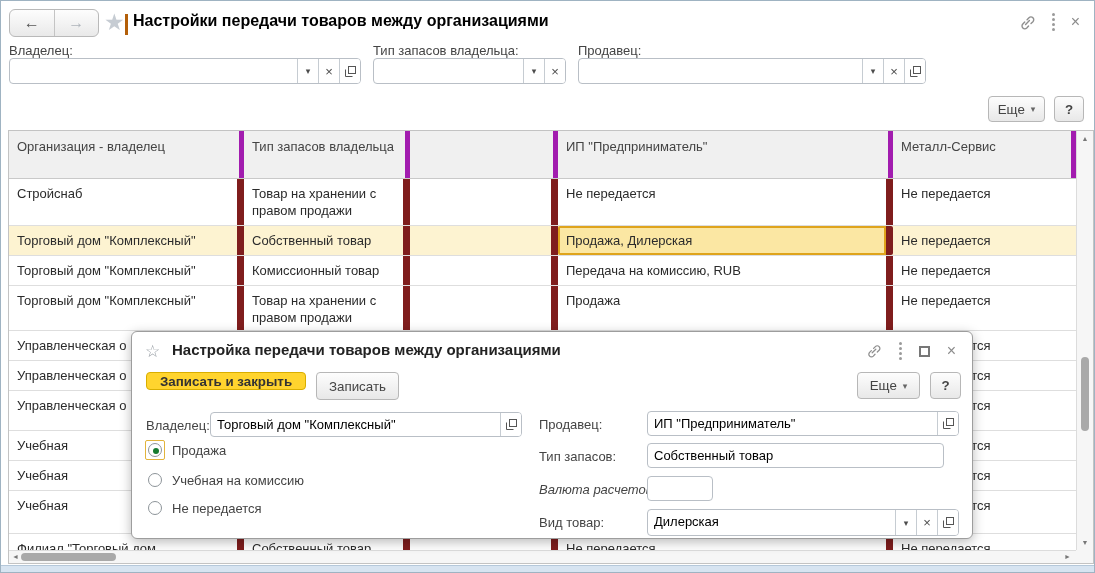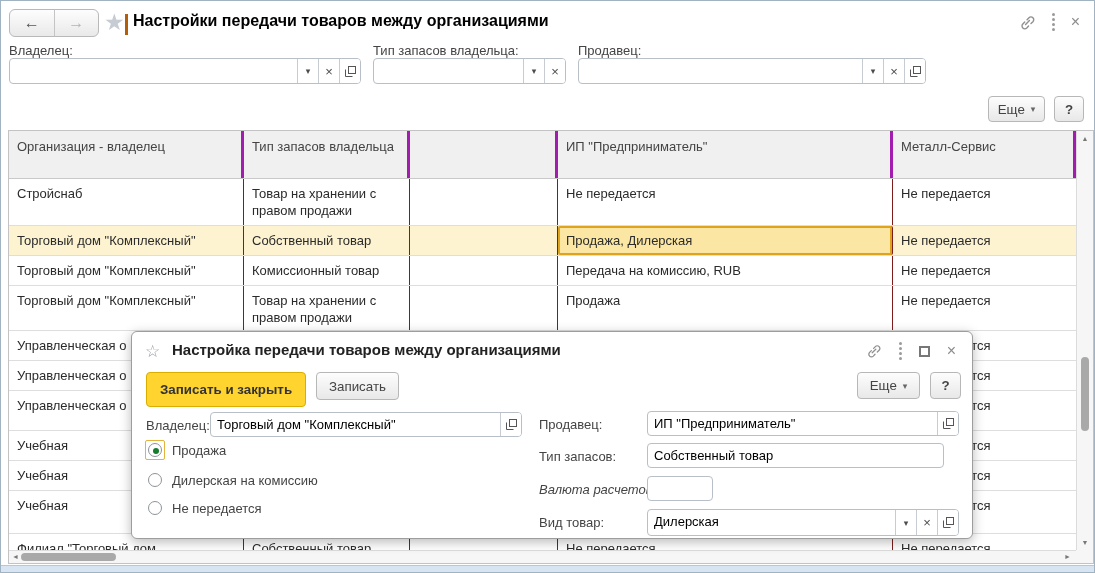--- a/index.html
+++ b/index.html
@@ -49,25 +49,25 @@
   .btn .dd-mark { font-size:9px; color:#666; }
   .more-main { position:absolute; left:987px; top:95px; width:57px; }
   .help-main { position:absolute; left:1053px; top:95px; width:30px; font-weight:bold; }
 
   
   .list-box { position:absolute; left:7px; top:129px; width:1086px; height:434px;
     border:1px solid #c3c3c3; background:#fff; }
   .tview { position:absolute; left:0; top:0; width:1067px; height:419px; overflow:hidden; background:#fff; }
   .trow { display:flex; border-bottom:1px solid #dedede; background:#fff; }
   .trow.selected { background:#fdf3d1; }
-  .tcell { padding:6px 8px 3px 8px; border-right:1px solid #7f1d1d; overflow:hidden; line-height:17px; }
+  .tcell { padding:6px 8px 3px 8px; border-right:7px solid #7f1d1d; overflow:hidden; line-height:17px; }
   .c0{ width:235px; } .c1{ width:166px; } .c2{ width:148px; } .c3{ width:335px; }
   .c4{ flex:1; border-right:none; }
   .thead { display:flex; background:#f0f0f0; height:48px; border-bottom:1px solid #c9c9c9; }
-  .thead .tcell { border-right:3px solid #a21caf; color:#444; padding-top:7px; }
+  .thead .tcell { border-right:5px solid #a21caf; color:#444; padding-top:7px; }
   .tcell.focus-cell { background:#fbe7a3; box-shadow:inset 0 0 0 2px #dfa41c; border-radius:2px; }
 
   
   .vscroll { position:absolute; left:1067px; top:0; width:17px; height:419px;
     background:#f6f6f6; border-left:1px solid #dcdcdc; }
   .vscroll .arr { position:absolute; left:0; width:16px; text-align:center;
     font-size:7px; color:#777; }
   .vscroll .arr.up { top:4px; } .vscroll .arr.down { bottom:4px; }
   .vthumb { position:absolute; left:4px; top:226px; width:8px; height:74px;
     background:#a9a9a9; border-radius:4px; }
@@ -80,21 +80,21 @@
   .scorner { position:absolute; left:1067px; top:419px; width:17px; height:13px; background:#f6f6f6; }
 
   
   .dialog { position:absolute; left:130px; top:330px; width:842px; height:208px;
     background:#fff; border:1px solid #9d9d9d; border-radius:6px;
     box-shadow:0 3px 12px rgba(0,0,0,.28); z-index:20; }
   .dlg-star { position:absolute; left:13px; top:9px; font-size:17px; color:#9aa0a6; }
   .dlg-title { position:absolute; left:40px; top:9px; font-size:15px; font-weight:bold; color:#222; white-space:nowrap; }
   .dlg-icons { position:absolute; right:16px; top:10px; display:flex; align-items:center; gap:17px; }
   .max-icon { width:11px; height:11px; border:2px solid #777; display:inline-block; }
-  .btn-yellow { height:35px; padding:0 13px; border:1px solid #d9ae00; border-radius:4px;
+  .btn-yellow { height:18px; padding:0 13px; border:1px solid #d9ae00; border-radius:4px;
     background:#ffd42e; font-weight:bold; color:#333; display:inline-flex; align-items:center; cursor:default; }
   .dlg-save-close { position:absolute; left:14px; top:40px; }
   .dlg-save { position:absolute; left:184px; top:40px; height:28px; }
   .dlg-more { position:absolute; left:725px; top:40px; width:63px; height:27px; }
   .dlg-help { position:absolute; left:798px; top:40px; width:31px; height:27px; font-weight:bold; }
 
   .dlg-label { position:absolute; color:#444; white-space:nowrap; }
   .dlg-field { position:absolute; height:25px; }
   .dlg-field .field { height:25px; }
 
@@ -318,21 +318,21 @@
     <div class="radio-row" style="top:108px;">
       <span class="radio-wrap focused">
           <span class="radio checked"></span>
         </span>
       <span>Продажа</span>
     </div>
     <div class="radio-row" style="top:138px;">
       <span class="radio-wrap">
           <span class="radio"></span>
         </span>
-      <span>Дилерская на комиссию</span>
+      <span>Учебная на комиссию</span>
     </div>
     <div class="radio-row" style="top:166px;">
       <span class="radio-wrap">
           <span class="radio"></span>
         </span>
       <span>Не передается</span>
     </div>
 
     <span class="dlg-label" style="left:407px; top:85px;">Продавец:</span>
     <div class="dlg-field" style="left:515px; top:79px; width:312px;">

